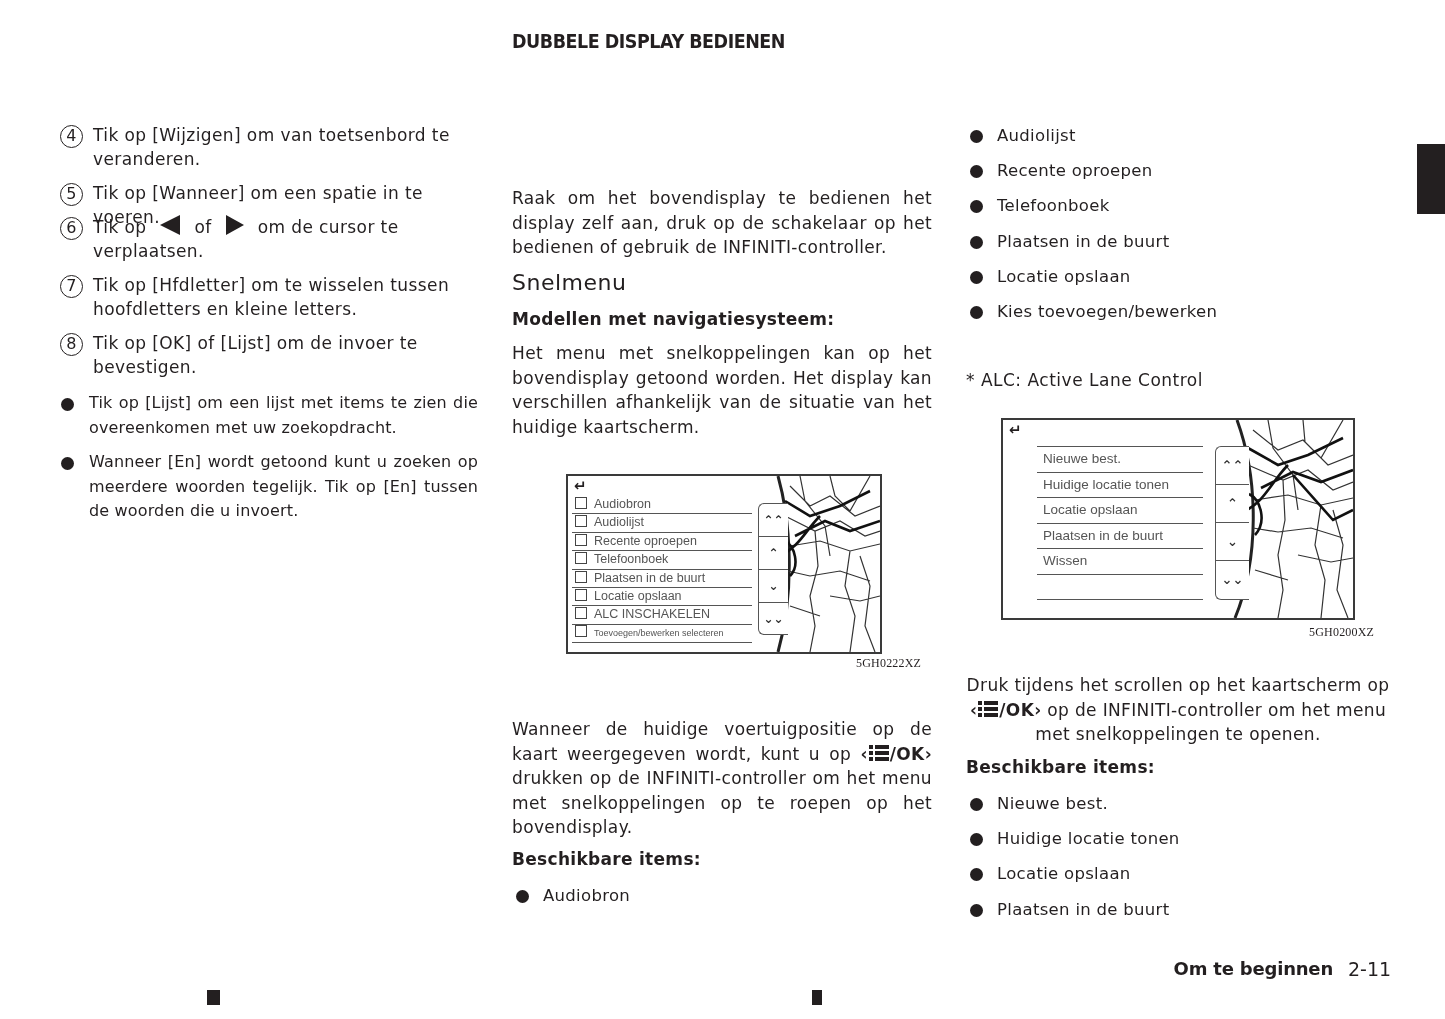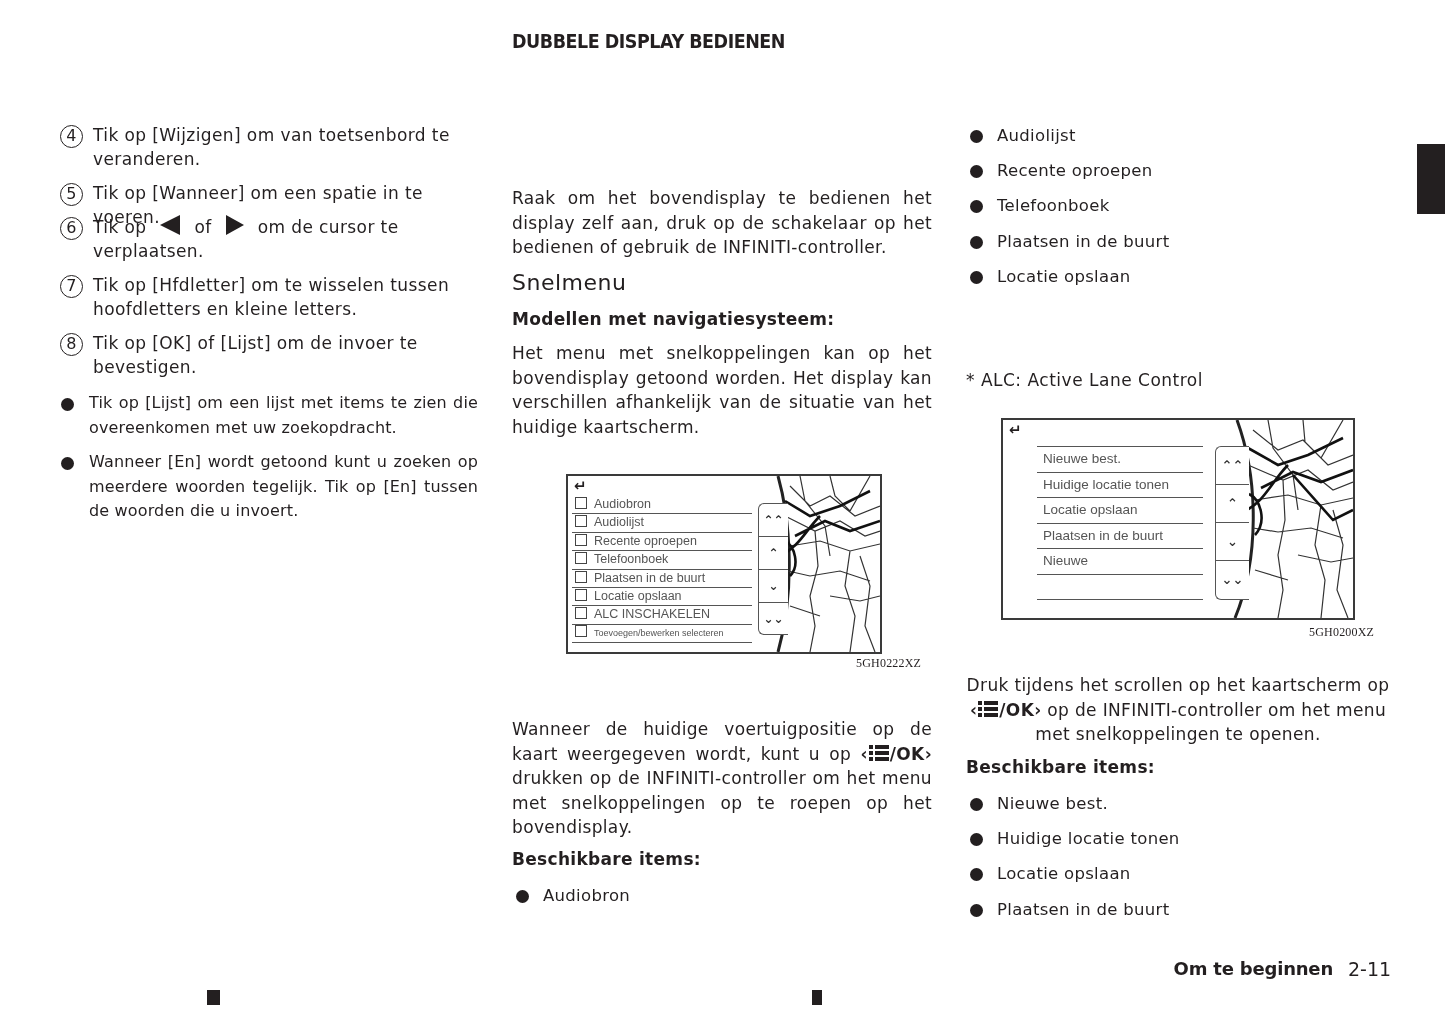--- a/index.html
+++ b/index.html
@@ -167,37 +167,38 @@
   </ul>
 </div>
 
 <div class="col col-right">
   <ul class="bullet-list" style="top:124px; width:426px">
     <li>Audiolijst</li>
     <li>Recente oproepen</li>
     <li>Telefoonboek</li>
     <li>Plaatsen in de buurt</li>
     <li>Locatie opslaan</li>
+    <li>Kies toevoegen/bewerken</li>
   </ul>
   <div class="abs" style="top:370px; font-size:17px; letter-spacing:0.5px">* ALC: Active Lane Control</div>
 
   <div class="figure" style="left:35px; top:418px; width:390px; height:230px">
     <div class="screen" style="left:0; top:0; width:354px; height:202px">
       <svg class="map" width="120" height="198" viewBox="0 0 120 198">
         <path d="M4 0 C 26 60, 26 140, 2 198" stroke="#222" stroke-width="3" fill="none"></path>
         <path d="M20 10 L45 30 L70 20 L95 45 L120 35 M15 45 L50 60 L75 50 L100 70 L120 62 M35 0 L40 28 L60 55 L65 90 M70 0 L72 22 L88 38 L110 0 M22 80 L55 75 L88 85 L120 78 M50 60 L52 100 L45 135 L50 170 L45 198 M88 85 L82 125 L92 160 L88 198 M20 108 L45 112 L78 108 L110 118 M65 135 L98 142 L120 138 M22 150 L55 160 M100 90 L110 125 L104 170 L115 198" stroke="#333" stroke-width="1.2" fill="none"></path>
         <path d="M15 28 L45 45 L75 35 L110 18 M28 68 L60 52 L88 62 L120 50 M10 92 C 32 82, 38 62, 55 45 M22 115 C 34 102, 28 80, 16 74 M60 55 L100 100 L120 90" stroke="#111" stroke-width="2.6" fill="none"></path>
       </svg>
       <span class="back-glyph" style="left:6px; top:1px">↵</span>
       <div class="menu-rows" style="left:34px; top:26px; width:166px; border-top:1.5px solid #555">
         <div class="menu-row" style="height:25.5px; font-size:13.5px; line-height:24px; padding-left:6px">Nieuwe best.</div>
         <div class="menu-row" style="height:25.5px; font-size:13.5px; line-height:24px; padding-left:6px">Huidige locatie tonen</div>
         <div class="menu-row" style="height:25.5px; font-size:13.5px; line-height:24px; padding-left:6px">Locatie opslaan</div>
         <div class="menu-row" style="height:25.5px; font-size:13.5px; line-height:24px; padding-left:6px">Plaatsen in de buurt</div>
-        <div class="menu-row" style="height:25.5px; font-size:13.5px; line-height:24px; padding-left:6px">Nieuwe</div>
+        <div class="menu-row" style="height:25.5px; font-size:13.5px; line-height:24px; padding-left:6px">Wissen</div>
         <div class="menu-row" style="height:25.5px; font-size:13.5px; line-height:24px; padding-left:6px"></div>
       </div>
       <div class="scroll-btns" style="left:212px; top:26px; width:34px; height:154px">
         <div class="scroll-btn" style="height:38px; font-size:13px">⌃⌃</div>
         <div class="scroll-btn" style="height:38px; font-size:13px">⌃</div>
         <div class="scroll-btn" style="height:38px; font-size:13px">⌄</div>
         <div class="scroll-btn" style="height:37px; font-size:13px">⌄⌄</div>
       </div>
     </div>
     <div class="fig-code" style="left:308px; top:207px">5GH0200XZ</div>

